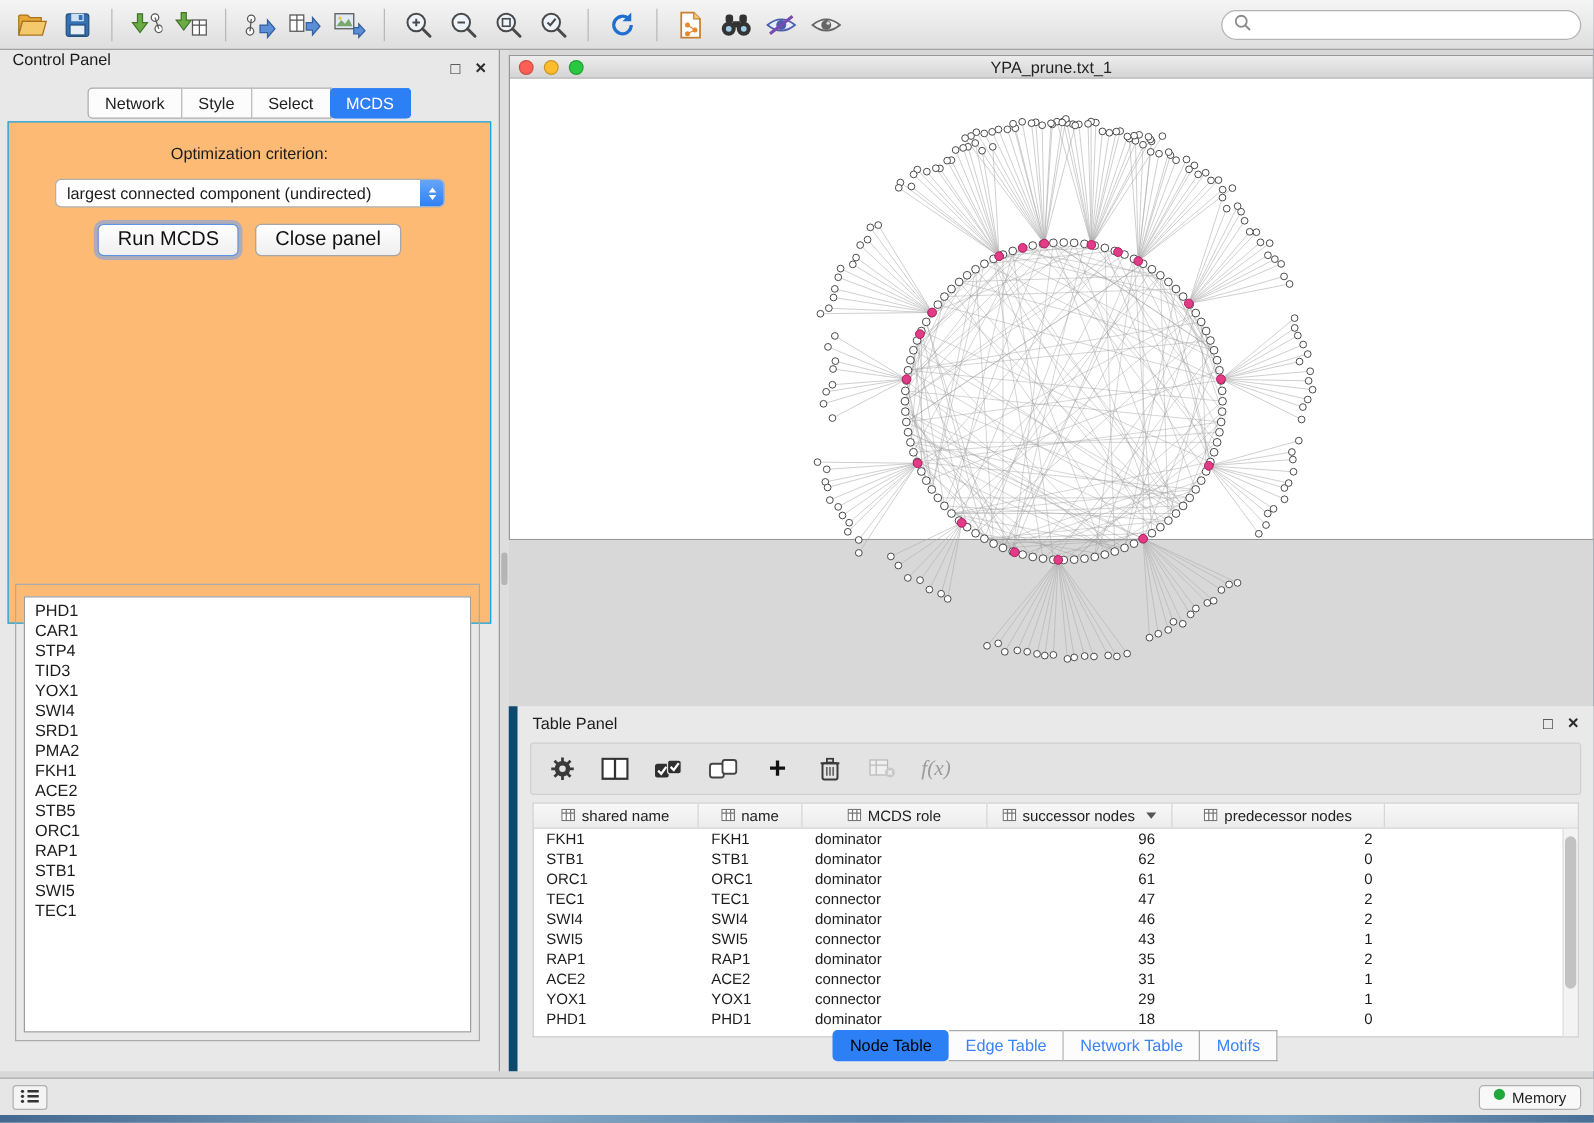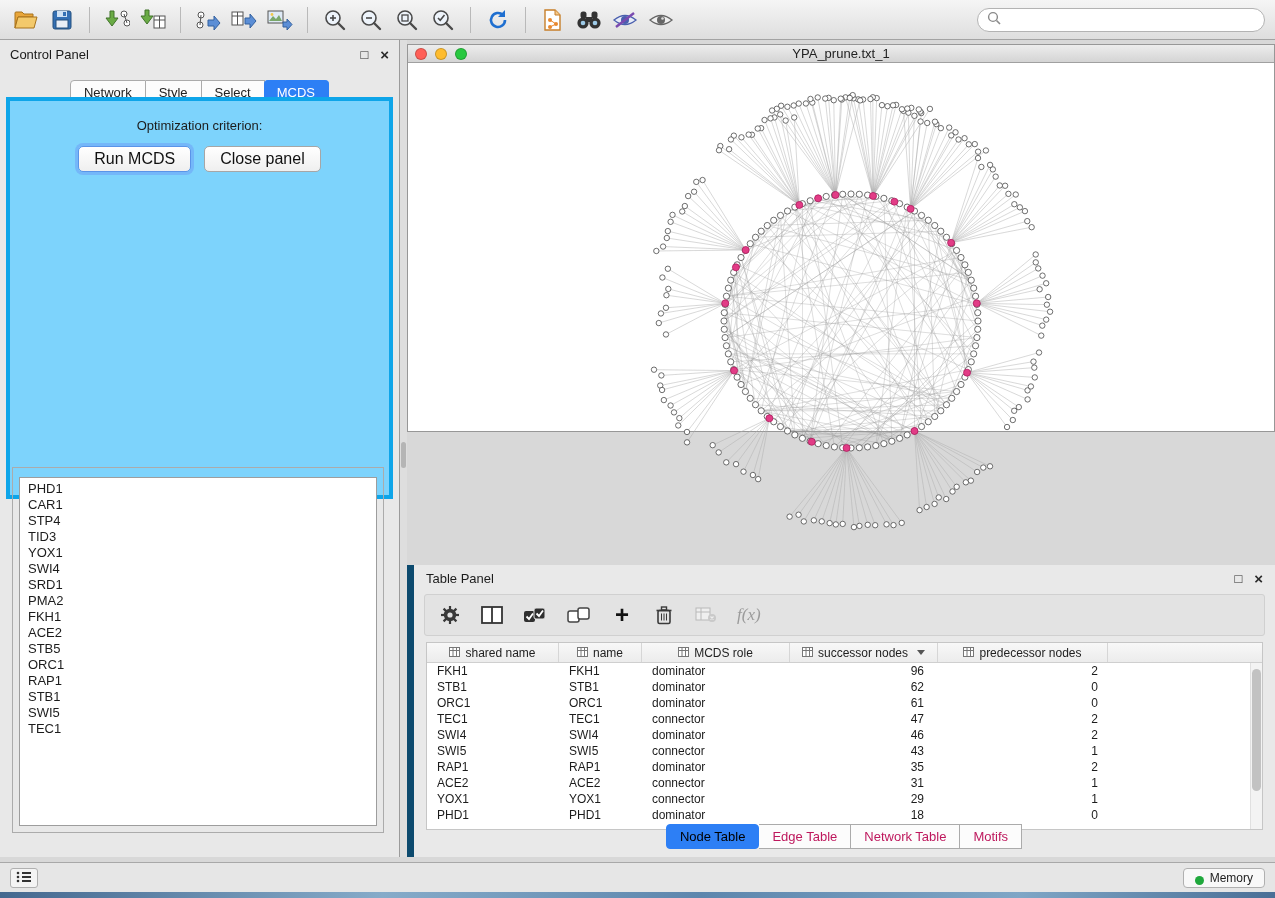--- a/index.html
+++ b/index.html
@@ -16,32 +16,32 @@
   #toolbar-icons { display:flex; align-items:center; gap:4px; }
   .tb-icon { width:32px; height:30px; display:flex; align-items:center; justify-content:center; border-radius:4px; }
   .tb-div { width:1px; height:26px; background:#b9b9b9; margin:0 7px; }
   .search-box { margin-left:auto; width:288px; height:24px; background:#fff; border:1px solid #b3b3b3;
     border-radius:13px; display:flex; align-items:center; padding:0 9px; gap:6px; }
   .search-box input { border:none; outline:none; flex:1; font-size:12px; font-family:inherit; background:transparent; }
 
   
   #control-panel { position:absolute; top:40px; left:0; width:400px; bottom:36px;
     background:#e8e8e8; border-right:1px solid #9b9b9b; }
-  .panel-header { height:28px; display:flex; align-items:center; padding:0 10px; font-size:13px; color:#1a1a1a; }
+  .panel-header { height:28px; display:flex; padding:0 10px; font-size:13px; color:#1a1a1a; }
   .win-btns { margin-left:auto; display:flex; gap:12px; align-items:center; }
   .win-btn { font-size:13px; color:#2b2b2b; line-height:1; cursor:default; }
   .win-btn.close { font-weight:bold; font-size:15px; }
 
-  .cp-tabs { display:flex; justify-content:center; margin-top:12px; }
+  .cp-tabs { display:flex; justify-content:center; margin-top:2px; }
   .cp-tab { font-size:13px; padding:4px 13px; background:#fcfcfc; border:1px solid #ababab; border-left:none; color:#222; }
   .cp-tab:first-child { border-left:1px solid #ababab; border-radius:4px 0 0 4px; }
   .cp-tab.active { background:#2d7ff5; border-color:#2d7ff5; color:#fff; border-radius:4px; margin-left:-1px; }
 
   .cp-body { position:absolute; left:6px; right:6px; top:57px; height:402px;
-    background:#7dd3fc; border:4px solid #0ea5e9; }
+    background:#fdba74; border:1px solid #0ea5e9; }
   .opt-label { text-align:center; margin-top:17px; font-size:13px; }
   .combo { position:relative; width:312px; height:23px; margin:13px auto 0 auto; background:#fff;
     border:1px solid #b0b0b0; border-radius:5px; font-size:13px; line-height:21px; padding:0 28px 0 9px;
     white-space:nowrap; overflow:hidden; }
   .combo-step { position:absolute; right:-1px; top:-1px; bottom:-1px; width:20px;
     background:linear-gradient(#6aa6f9,#2d7ff5); border-radius:0 5px 5px 0;
     display:flex; flex-direction:column; align-items:center; justify-content:center; gap:2px; }
   .tri-up { width:0; height:0; border-left:3.5px solid transparent; border-right:3.5px solid transparent; border-bottom:4.5px solid #fff; }
   .tri-dn { width:0; height:0; border-left:3.5px solid transparent; border-right:3.5px solid transparent; border-top:4.5px solid #fff; }
 
@@ -87,31 +87,31 @@
   .sort-dn { width:0; height:0; border-left:4px solid transparent; border-right:4px solid transparent; border-top:5px solid #555; margin-left:4px; }
   .tp-rows { position:absolute; left:0; right:12px; top:20px; bottom:0; overflow:hidden; }
   .t-row { display:grid; grid-template-columns:132px 83px 148px 148px 170px 1fr; height:16px; font-size:12px; align-items:center; }
   .t-row .c { padding-left:10px; white-space:nowrap; overflow:hidden; }
   .t-row .c.num { text-align:right; padding-right:14px; }
   .t-row .c.num2 { text-align:right; padding-right:10px; }
   .vscroll { position:absolute; right:0; top:20px; bottom:0; width:12px; background:#f3f3f3; border-left:1px solid #e0e0e0; }
   .vscroll .thumb { position:absolute; left:1px; right:1px; top:6px; height:122px; background:#c2c2c2; border-radius:5px; }
 
   .tp-tabs { position:absolute; left:0; right:0; bottom:8px; display:flex; justify-content:center; }
-  .tp-tab { font-size:13px; padding:4px 13px; background:#fcfcfc; border:1px solid #ababab; border-left:none; color:#be185d; }
+  .tp-tab { font-size:13px; padding:4px 13px; background:#fcfcfc; border:1px solid #ababab; border-left:none; color:#3b82f6; }
   .tp-tab:first-child { border-left:1px solid #ababab; }
   .tp-tab.active { background:#2d7ff5; border-color:#2d7ff5; color:#000000; border-radius:4px; margin-left:-1px; }
   .tp-header-row { height:26px; display:flex; align-items:center; padding:0 12px; font-size:13px; }
 
   
   #status-bar { position:absolute; left:0; right:0; bottom:0; height:31px; background:#e6e6e6;
     border-top:1px solid #a8a8a8; display:flex; align-items:center; padding:0 10px; }
   .list-btn { width:28px; height:20px; background:#f4f4f4; border:1px solid #b0b0b0; border-radius:3px;
     display:flex; align-items:center; justify-content:center; }
-  .mem-btn { margin-left:auto; display:flex; align-items:flex-end; gap:6px; background:#f8f8f8;
+  .mem-btn { margin-left:auto; display:flex; align-items:flex-start; gap:6px; background:#f8f8f8;
     border:1px solid #b0b0b0; border-radius:4px; padding:2px 11px; font-size:12px; }
   .mem-dot { width:9px; height:9px; border-radius:50%; background:#1fa83c; }
 </style>
 </head>
 <body>
 
 <div class="app">
 
   <div id="toolbar">
     <div id="toolbar-icons">
@@ -265,20 +265,27 @@
       </span>
     </div>
     <div class="cp-tabs" id="cp-tabs">
         <div class="cp-tab">Network</div>
         <div class="cp-tab">Style</div>
         <div class="cp-tab">Select</div>
         <div class="cp-tab active">MCDS</div>
       </div>
     <div class="cp-body">
       <div class="opt-label">Optimization criterion:</div>
+      <div class="combo">
+        <span>largest connected component (undirected)</span>
+        <span class="combo-step">
+            <span class="tri-up"></span>
+            <span class="tri-dn"></span>
+          </span>
+      </div>
       <div class="btn-row">
         <button class="btn focused">Run MCDS</button>
         <button class="btn">Close panel</button>
       </div>
     </div>
     <div class="result-group">
       <div class="group-label">MCDS result (17 nodes)</div>
       <div class="result-list" id="result-list">
           <div class="list-item">PHD1</div>
           <div class="list-item">CAR1</div>

